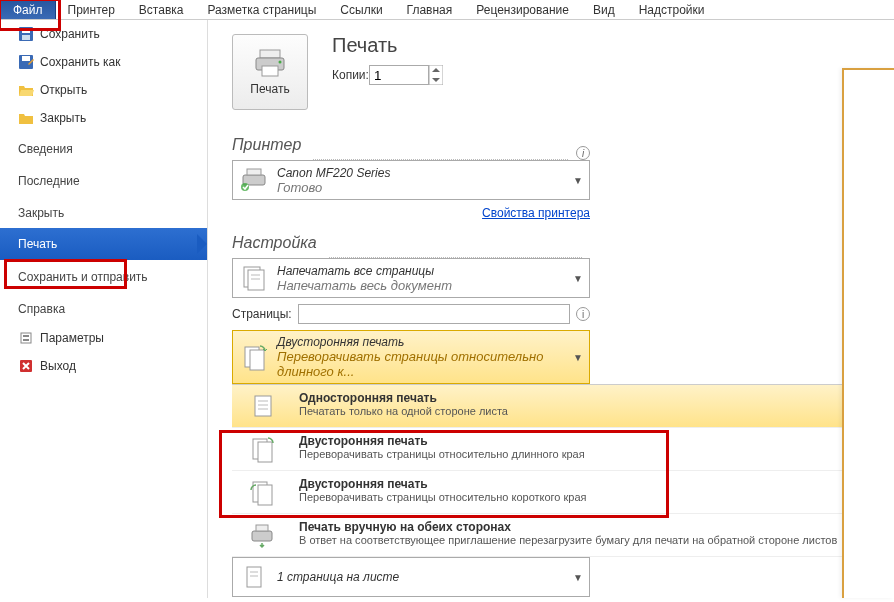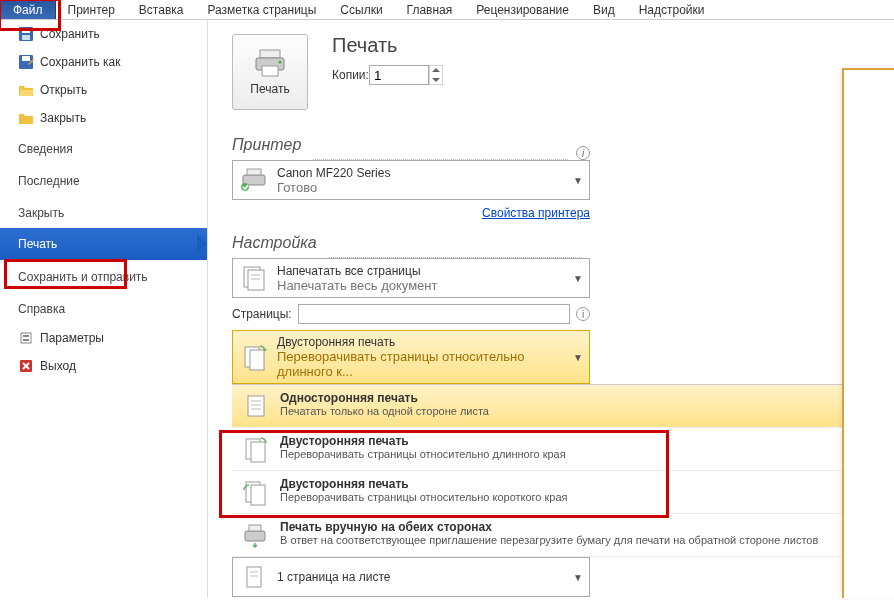--- a/index.html
+++ b/index.html
@@ -22,31 +22,31 @@
 .print-btn { width: 76px; height: 76px; border: 1px solid #bbb; border-radius: 3px; background: linear-gradient(#fdfdfd,#ececec); display: flex; flex-direction: column; align-items: center; justify-content: center; gap: 4px; cursor: pointer; }
 .print-btn-row { display: flex; align-items: flex-start; gap: 24px; margin-bottom: 16px; }
 .print-title { font-size: 20px; color: #444; margin-bottom: 8px; }
 .copies-row { display: flex; align-items: center; }
 .copies-input { width: 60px; height: 20px; border: 1px solid #aaa; padding: 2px 4px; }
 
 .section-heading { font-size: 16px; color: #555; margin: 10px 0 6px 0; }
 .section-rule { border: none; border-top: 1px dotted #bbb; margin-bottom: 8px; }
 .info-icon { width: 14px; height: 14px; border: 1px solid #999; border-radius: 50%; display: inline-flex; align-items: center; justify-content: center; font-size: 10px; color: #666; }
 
-.dropdown { width: 358px; border: 1px solid #aaa; background: #fff; display: flex; align-items: center; padding: 4px 6px; gap: 8px; cursor: pointer; position: relative; }
+.dropdown { width: 358px; border: 1px solid #aaa; background: #fff; display: flex; align-items: center; padding: 4px 6px; gap: 8px; cursor: pointer; position: relative; font-style: italic; }
 .dropdown.highlight { background: linear-gradient(#fff2c8,#ffe38a); border-color: #daaa00; }
 .dropdown .dd-text { flex: 1; }
 .dd-title { color: #333; }
 .dd-sub { color: #777; font-size: 13px; }
 .dropdown.highlight .dd-sub { color: #a07000; }
 .dd-arrow { color: #555; font-size: 10px; }
 .dd-icon { width: 30px; height: 30px; display: flex; align-items: center; justify-content: center; }
 
 .option-list { width: 660px; border-top: 1px solid #ccc; }
-.option-item { display: flex; padding: 6px 8px; gap: 10px; border-bottom: 1px solid #eee; cursor: pointer; }
+.option-item { display: flex; padding: 6px 15px; gap: 22px; border-bottom: 1px solid #eee; cursor: pointer; }
 .option-item.highlight { background: linear-gradient(#fff2c8,#ffe38a); }
 .opt-title { font-weight: bold; color: #333; }
 .opt-sub { color: #555; font-size: 11px; }
 
 .link { color: #0044cc; text-decoration: underline; cursor: pointer; }
 .pages-row { display: flex; align-items: center; gap: 6px; margin: 6px 0; }
 .pages-input { flex: 1; width: 276px; height: 20px; border: 1px solid #aaa; padding: 2px 4px; }
 .heading-row { display: flex; align-items: flex-end; width: 358px; font-style: italic; }
 .heading-row .section-rule { flex: 1; margin: 0 8px 0 12px; }
 

